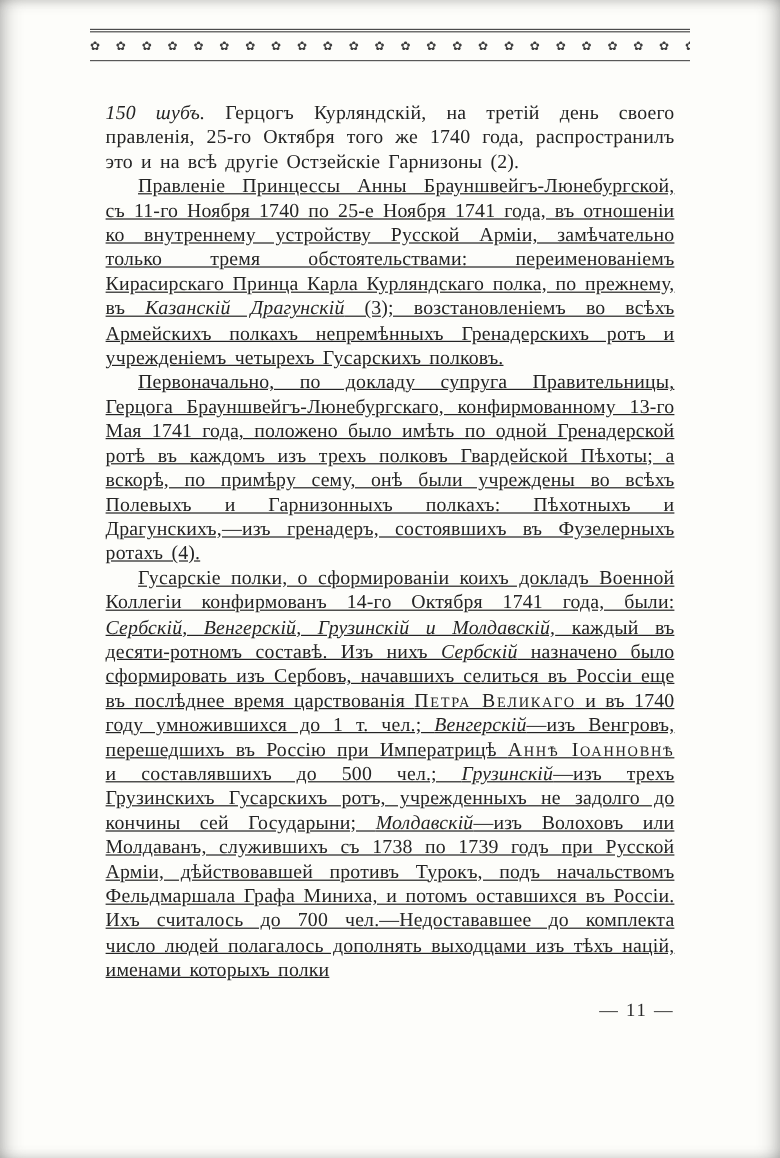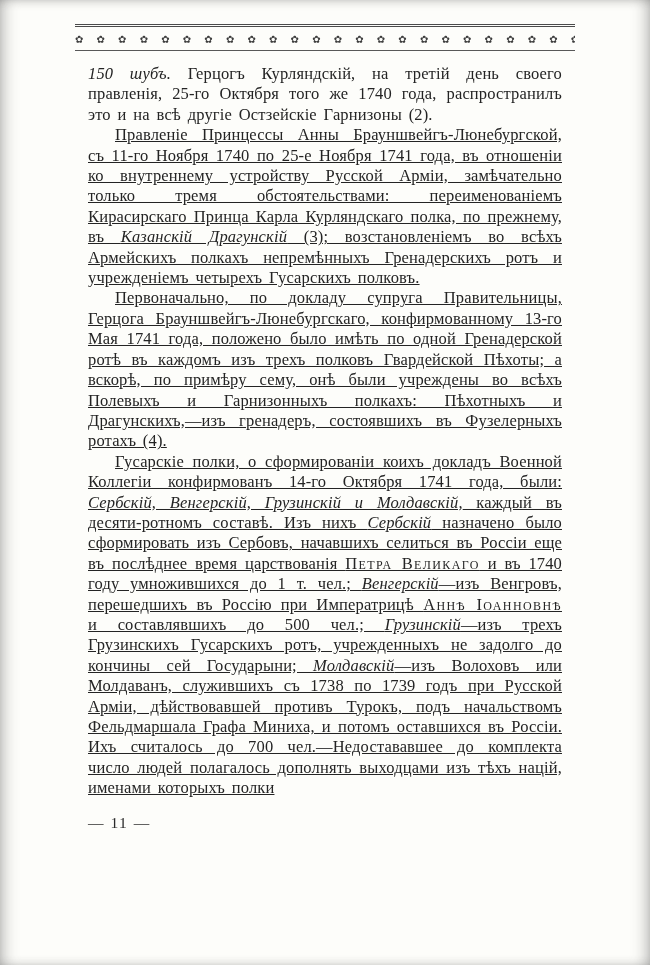--- a/index.html
+++ b/index.html
@@ -37,40 +37,40 @@
     font-size: 10px;
     line-height: 13px;
     letter-spacing: 5px;
     color: #3d3d3d;
     white-space: nowrap;
     display: inline-block;
   }
   .text-block {
     position: absolute;
     left: 88px;
-    top: 64px;
+    top: 84px;
     width: 474px;
   }
   p.para {
     font-size: 16.5px;
     line-height: 20.4px;
     text-align: justify;
     letter-spacing: 0.15px;
     word-spacing: 2.5px;
     color: #242424;
   }
   p.para.indent { text-indent: 27px; text-decoration: underline; }
   .seg-italic { font-style: italic; }
   .seg-smallcaps {
     font-variant: small-caps;
     letter-spacing: 1.4px;
   }
   .page-number {
     margin-top: 15px;
-    text-align: left;
+    text-align: right;
     font-size: 15.5px;
     letter-spacing: 1.5px;
     color: #2a2a2a;
   }
 </style>
 </head>
 <body>
 
 <div class="page">
 

